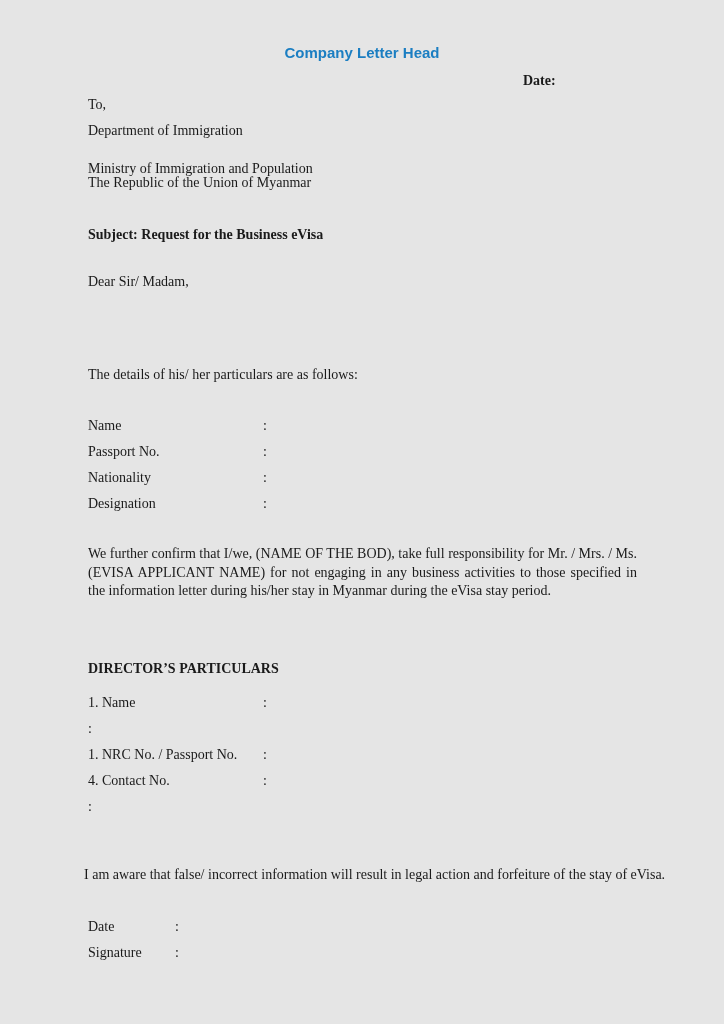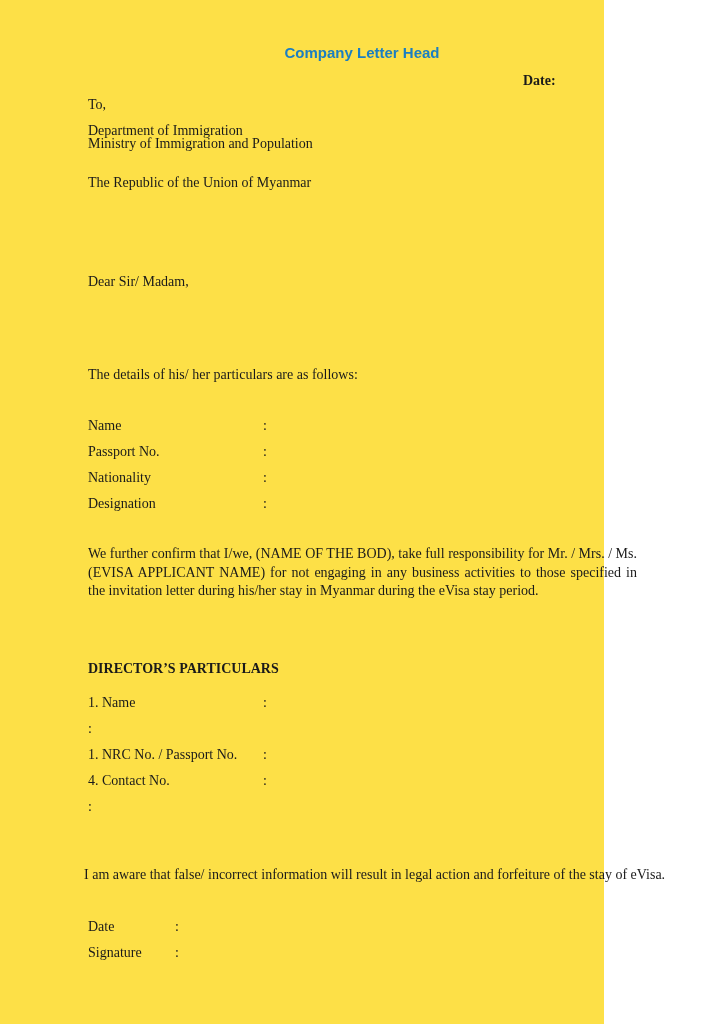--- a/index.html
+++ b/index.html
@@ -4,21 +4,21 @@
 <style>
   * { margin: 0; padding: 0; box-sizing: border-box; }
   html, body {
     width: 724px; height: 1024px;
     background: #ffffff;
     font-family: "Liberation Serif", serif;
     font-size: 14px;
     color: #1a1a1a;
     overflow: hidden;
   }
-  .page { position: relative; width: 604px; height: 1024px; background: #fde047; }
+  .page { position: relative; width: 724px; height: 1024px; background: #e5e5e5; }
   .abs { position: absolute; line-height: 18px; white-space: nowrap; }
   .title {
     top: 44px; left: 0; width: 724px;
     text-align: center;
     font-family: "Liberation Sans", sans-serif;
     font-weight: bold;
     font-size: 15px;
     color: #1b7ec2;
   }
   .bold { font-weight: bold; }
@@ -40,23 +40,24 @@
 <body>
 
 <div class="page">
 
   <div class="abs title">Company Letter Head</div>
 
   <div class="abs bold" style="top:72px; left:523px;">Date:</div>
 
   <div class="abs" style="top:96px;  left:88px;">To,</div>
   <div class="abs" style="top:122px; left:88px;">Department of Immigration</div>
-  <div class="abs" style="top:135px; left:88px;">Ministry of Immigration and Population</div>
+  <div class="abs" style="top:160px; left:88px;">Ministry of Immigration and Population</div>
   <div class="abs" style="top:174px; left:88px;">The Republic of the Union of Myanmar</div>
 
+  <div class="abs bold" style="top:226px; left:88px;">Subject: Request for the Business eVisa</div>
 
   <div class="abs" style="top:273px; left:88px;">Dear Sir/ Madam,</div>
 
 
   <div class="abs" style="top:366px; left:88px;">The details of his/ her particulars are as follows:</div>
 
   <div class="fieldset" style="top:413px;">
     <div class="frow">
       <span class="flabel">Name</span>
         <span class="fsep">:</span>
@@ -72,21 +73,21 @@
         <span class="fsep">:</span>
         <span class="fval"></span>
     </div>
     <div class="frow">
       <span class="flabel">Designation</span>
         <span class="fsep">:</span>
         <span class="fval"></span>
     </div>
   </div>
 
-  <div class="para" style="top:545px;">We further confirm that I/we, (NAME OF THE BOD), take full responsibility for Mr. / Mrs. / Ms. (EVISA APPLICANT NAME) for not engaging in any business activities to those specified in the invitation letter during his/her stay in Myanmar during the eVisa stay period.</div>
+  <div class="para" style="top:545px;">We further confirm that I/we, (NAME OF THE BOD), take full responsibility for Mr. / Mrs. / Ms. (EVISA APPLICANT NAME) for not engaging in any business activities to those specified in the information letter during his/her stay in Myanmar during the eVisa stay period.</div>
 
   <div class="abs bold" style="top:660px; left:88px;">DIRECTOR’S PARTICULARS</div>
 
   <div class="fieldset" style="top:690px;">
     <div class="frow">
       <span class="flabel">1. Name</span>
         <span class="fsep">:</span>
         <span class="fval"></span>
     </div>
     <div class="frow">

